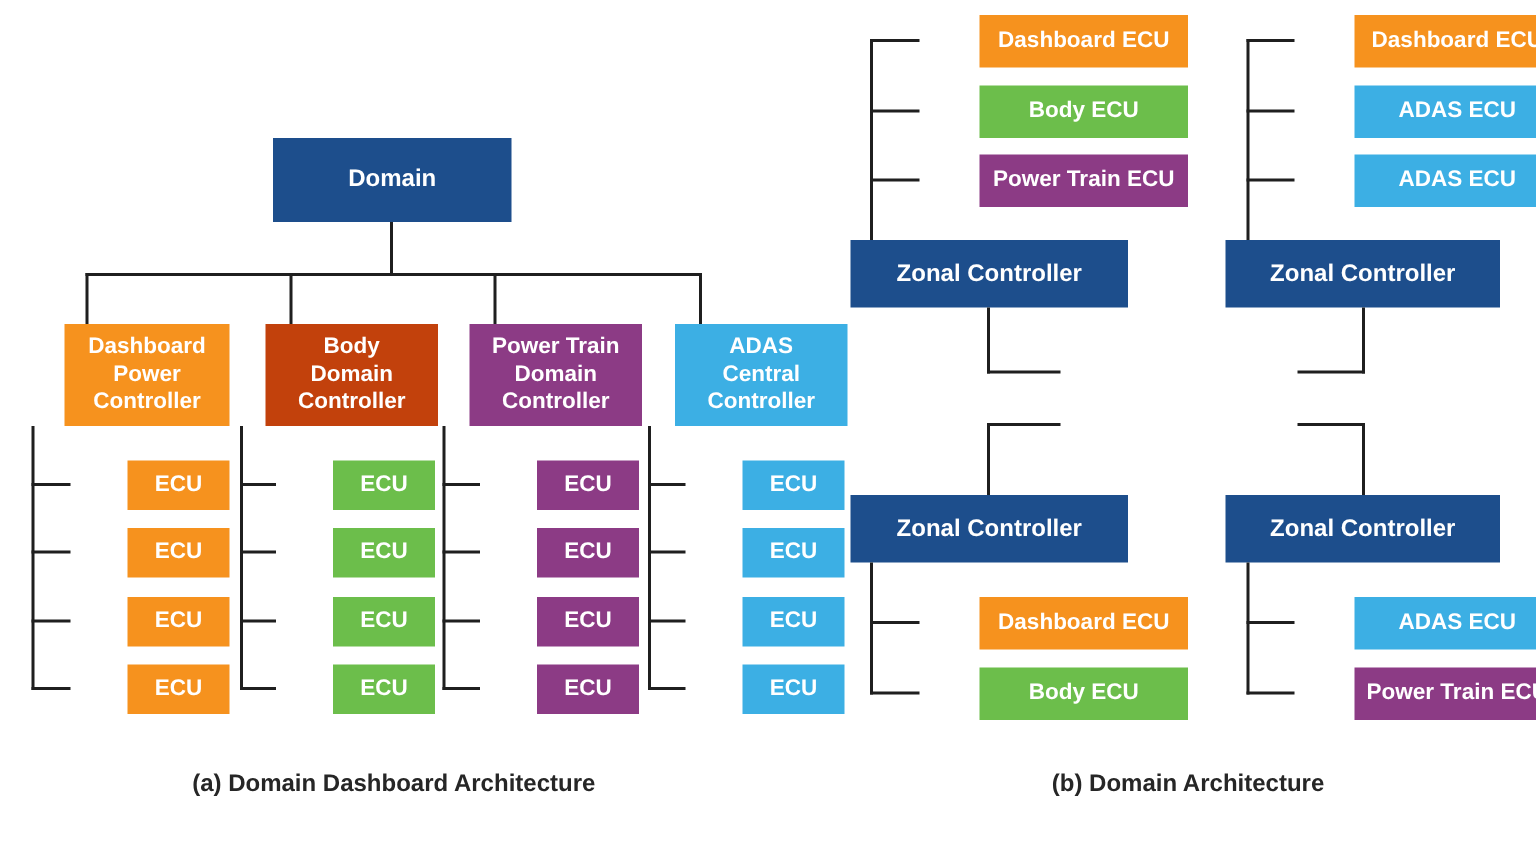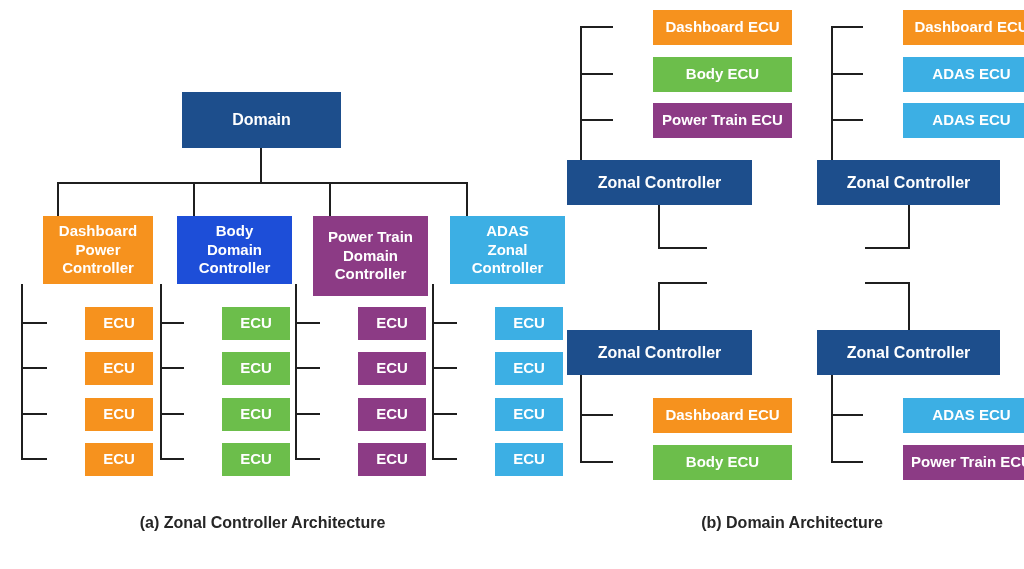--- a/index.html
+++ b/index.html
@@ -44,28 +44,28 @@
   <div class="vline" style="left:260px; top:148px; width:2px; height:35px;"></div>
   <div class="hline" style="left:57px; top:182px; width:411px; height:2px;"></div>
   <div class="vline" style="left:57px;  top:182px; width:2px; height:34px;"></div>
   <div class="vline" style="left:193px; top:182px; width:2px; height:34px;"></div>
   <div class="vline" style="left:329px; top:182px; width:2px; height:34px;"></div>
   <div class="vline" style="left:466px; top:182px; width:2px; height:34px;"></div>
 
   <div class="node fs15" style="left: 3px; top: 216px; width: 110px; height: 68px; background-color: rgb(246, 146, 30);">Dashboard
 Power
 Controller</div>
-  <div class="node fs15" style="left: 137px; top: 216px; width: 115px; height: 68px; background-color: #1d4ed8;">Body
+  <div class="node fs15" style="left: 137px; top: 216px; width: 115px; height: 68px; background-color: #c2410c;">Body
 Domain
 Controller</div>
-  <div class="node fs15" style="left: 273px; top: 216px; width: 115px; height: 80px; background-color: rgb(140, 59, 133);">Power Train
+  <div class="node fs15" style="left: 273px; top: 216px; width: 115px; height: 68px; background-color: rgb(140, 59, 133);">Power Train
 Domain
 Controller</div>
   <div class="node fs15" style="left: 410px; top: 216px; width: 115px; height: 68px; background-color: rgb(60, 175, 228);">ADAS
-Zonal
+Central
 Controller</div>
 
   <div class="vline" style="left:21px;  top:284px; width:2px; height:176px;"></div>
   <div class="vline" style="left:160px; top:284px; width:2px; height:176px;"></div>
   <div class="vline" style="left:295px; top:284px; width:2px; height:176px;"></div>
   <div class="vline" style="left:432px; top:284px; width:2px; height:176px;"></div>
 
   <div class="hline" style="left:21px; top:322px; width:26px; height:2px;"></div>
   <div class="hline" style="left:21px; top:367px; width:26px; height:2px;"></div>
   <div class="hline" style="left:21px; top:413px; width:26px; height:2px;"></div>
@@ -99,21 +99,21 @@
   <div class="node fs15" style="left: 318px; top: 307px; width: 68px; height: 33px; background-color: rgb(140, 59, 133);">ECU</div>
   <div class="node fs15" style="left: 318px; top: 352px; width: 68px; height: 33px; background-color: rgb(140, 59, 133);">ECU</div>
   <div class="node fs15" style="left: 318px; top: 398px; width: 68px; height: 33px; background-color: rgb(140, 59, 133);">ECU</div>
   <div class="node fs15" style="left: 318px; top: 443px; width: 68px; height: 33px; background-color: rgb(140, 59, 133);">ECU</div>
 
   <div class="node fs15" style="left: 455px; top: 307px; width: 68px; height: 33px; background-color: rgb(60, 175, 228);">ECU</div>
   <div class="node fs15" style="left: 455px; top: 352px; width: 68px; height: 33px; background-color: rgb(60, 175, 228);">ECU</div>
   <div class="node fs15" style="left: 455px; top: 398px; width: 68px; height: 33px; background-color: rgb(60, 175, 228);">ECU</div>
   <div class="node fs15" style="left: 455px; top: 443px; width: 68px; height: 33px; background-color: rgb(60, 175, 228);">ECU</div>
 
-  <div class="caption" style="left:0px; top:514px; width:525px;">(a) Zonal Controller Architecture</div>
+  <div class="caption" style="left:0px; top:514px; width:525px;">(a) Domain Dashboard Architecture</div>
 
   <div class="vline" style="left:580px; top:26px; width:2px; height:135px;"></div>
   <div class="hline" style="left:580px; top:26px;  width:33px; height:2px;"></div>
   <div class="hline" style="left:580px; top:73px;  width:33px; height:2px;"></div>
   <div class="hline" style="left:580px; top:119px; width:33px; height:2px;"></div>
   <div class="node fs15" style="left: 613px; top: 10px; width: 139px; height: 35px; background-color: rgb(246, 146, 30);">Dashboard ECU</div>
   <div class="node fs15" style="left: 613px; top: 57px; width: 139px; height: 35px; background-color: rgb(108, 190, 75);">Body ECU</div>
   <div class="node fs15" style="left: 613px; top: 103px; width: 139px; height: 35px; background-color: rgb(140, 59, 133);">Power Train ECU</div>
   <div class="node fs16" style="left: 567px; top: 160px; width: 185px; height: 45px; background-color: rgb(29, 78, 140);">Zonal Controller</div>
 

